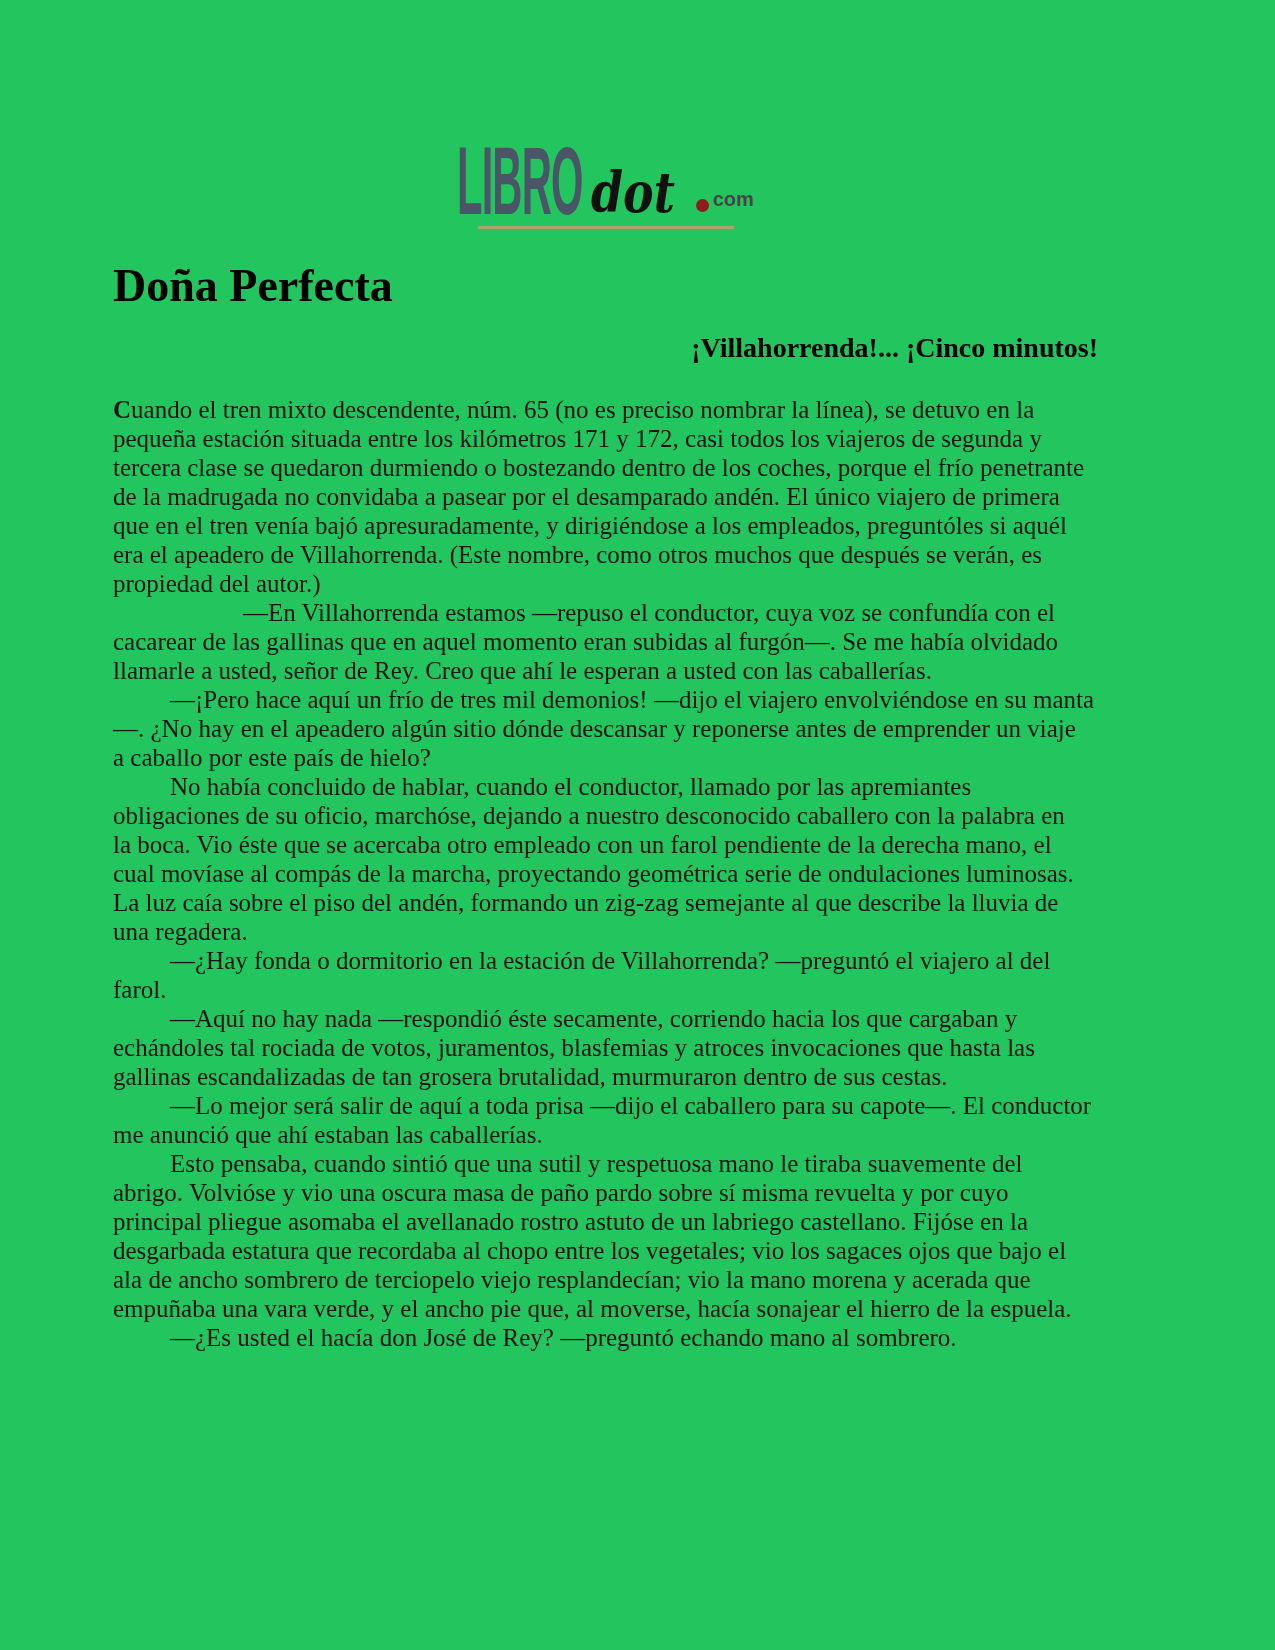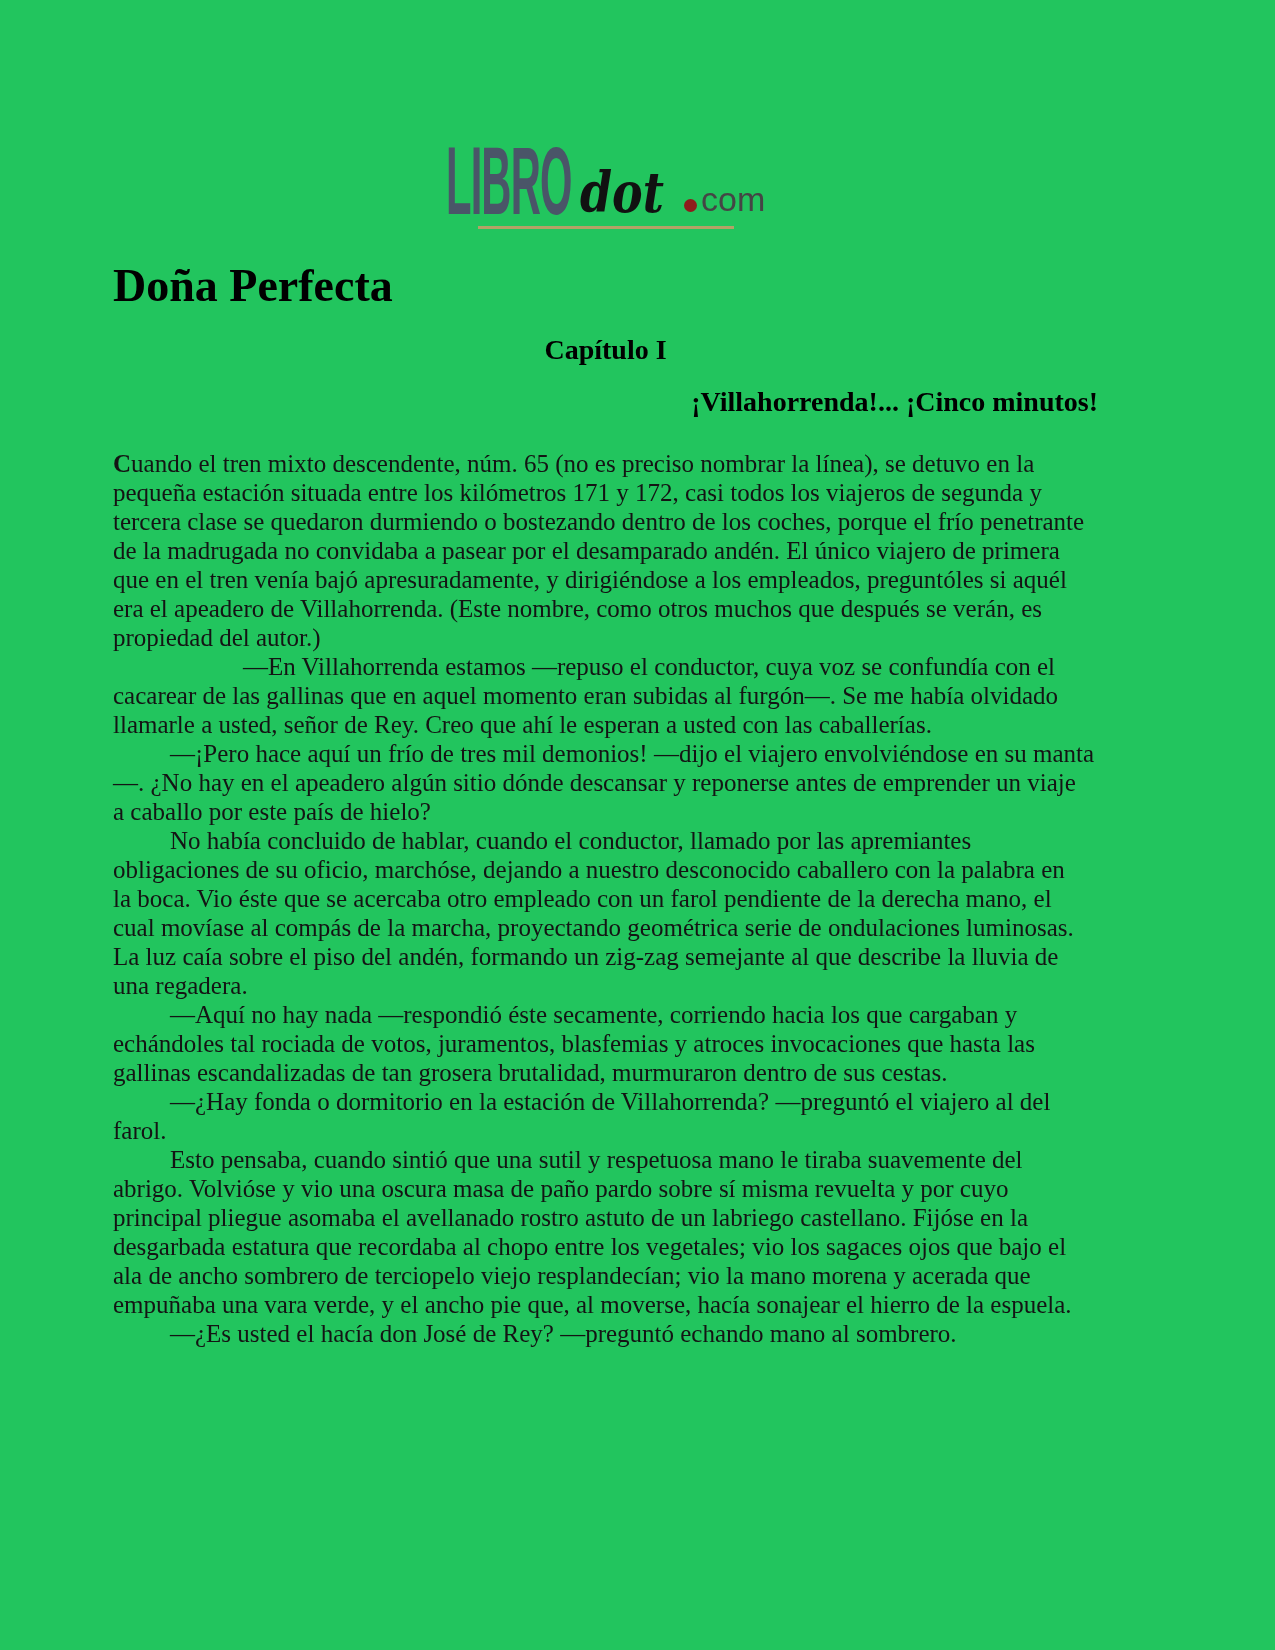--- a/index.html
+++ b/index.html
@@ -51,22 +51,22 @@
   }
   .logo-reddot {
     width: 13px;
     height: 13px;
     border-radius: 50%;
     display: inline-block;
     margin: 0 4px 4px 2px;
   }
   .logo-com {
     font-family: "Liberation Sans", sans-serif;
-    font-weight: normal;
-    font-size: 34px;
+    font-weight: bold;
+    font-size: 20px;
     line-height: 30px;
     display: inline-block;
     margin-bottom: 2px;
   }
   .logo-underline {
     width: 256px;
     height: 3px;
     margin: 10px auto 0 auto;
   }
 
@@ -129,29 +129,29 @@
       <span class="logo-libro" style="color: rgb(74, 85, 104);">LIBRO</span>
       <span class="logo-dotword" style="color: rgb(17, 17, 17);">dot</span>
       <span class="logo-reddot" style="background: rgb(142, 28, 28);"></span>
       <span class="logo-com" style="color: rgb(69, 69, 69);">com</span>
     </div>
     <div class="logo-underline" style="background: rgb(179, 162, 102);"></div>
 
 
     <h1 class="book-title">Doña Perfecta</h1>
 
-    <h2 class="chapter">Capítulo I</h2>
 
     <h3 class="section-heading">¡Villahorrenda!... ¡Cinco minutos!</h3>
 
     <div class="body-text">
         <p class="para indent-none"><b>C</b>uando el tren mixto descendente, núm. 65 (no es preciso nombrar la línea), se detuvo en la<br>pequeña estación situada entre los kilómetros 171 y 172, casi todos los viajeros de segunda y<br>tercera clase se quedaron durmiendo o bostezando dentro de los coches, porque el frío penetrante<br>de la madrugada no convidaba a pasear por el desamparado andén. El único viajero de primera<br>que en el tren venía bajó apresuradamente, y dirigiéndose a los empleados, preguntóles si aquél<br>era el apeadero de Villahorrenda. (Este nombre, como otros muchos que después se verán, es<br>propiedad del autor.)</p>
         <p class="para indent-large">—En Villahorrenda estamos —repuso el conductor, cuya voz se confundía con el<br>cacarear de las gallinas que en aquel momento eran subidas al furgón—. Se me había olvidado<br>llamarle a usted, señor de Rey. Creo que ahí le esperan a usted con las caballerías.</p>
         <p class="para indent-normal">—¡Pero hace aquí un frío de tres mil demonios! —dijo el viajero envolviéndose en su manta<br>—. ¿No hay en el apeadero algún sitio dónde descansar y reponerse antes de emprender un viaje<br>a caballo por este país de hielo?</p>
         <p class="para indent-normal">No había concluido de hablar, cuando el conductor, llamado por las apremiantes<br>obligaciones de su oficio, marchóse, dejando a nuestro desconocido caballero con la palabra en<br>la boca. Vio éste que se acercaba otro empleado con un farol pendiente de la derecha mano, el<br>cual movíase al compás de la marcha, proyectando geométrica serie de ondulaciones luminosas.<br>La luz caía sobre el piso del andén, formando un zig-zag semejante al que describe la lluvia de<br>una regadera.</p>
+        <p class="para indent-normal">—¿Hay fonda o dormitorio en la estación de Villahorrenda? —preguntó el viajero al del<br>farol.</p>
         <p class="para indent-normal">—Aquí no hay nada —respondió éste secamente, corriendo hacia los que cargaban y<br>echándoles tal rociada de votos, juramentos, blasfemias y atroces invocaciones que hasta las<br>gallinas escandalizadas de tan grosera brutalidad, murmuraron dentro de sus cestas.</p>
-        <p class="para indent-normal">—¿Hay fonda o dormitorio en la estación de Villahorrenda? —preguntó el viajero al del<br>farol.</p>
+        <p class="para indent-normal">—Lo mejor será salir de aquí a toda prisa —dijo el caballero para su capote—. El conductor<br>me anunció que ahí estaban las caballerías.</p>
         <p class="para indent-normal">Esto pensaba, cuando sintió que una sutil y respetuosa mano le tiraba suavemente del<br>abrigo. Volvióse y vio una oscura masa de paño pardo sobre sí misma revuelta y por cuyo<br>principal pliegue asomaba el avellanado rostro astuto de un labriego castellano. Fijóse en la<br>desgarbada estatura que recordaba al chopo entre los vegetales; vio los sagaces ojos que bajo el<br>ala de ancho sombrero de terciopelo viejo resplandecían; vio la mano morena y acerada que<br>empuñaba una vara verde, y el ancho pie que, al moverse, hacía sonajear el hierro de la espuela.</p>
         <p class="para indent-normal">—¿Es usted el hacía don José de Rey? —preguntó echando mano al sombrero.</p>
       </div>
 
   </div>
 </div>
 
 </body></html>

